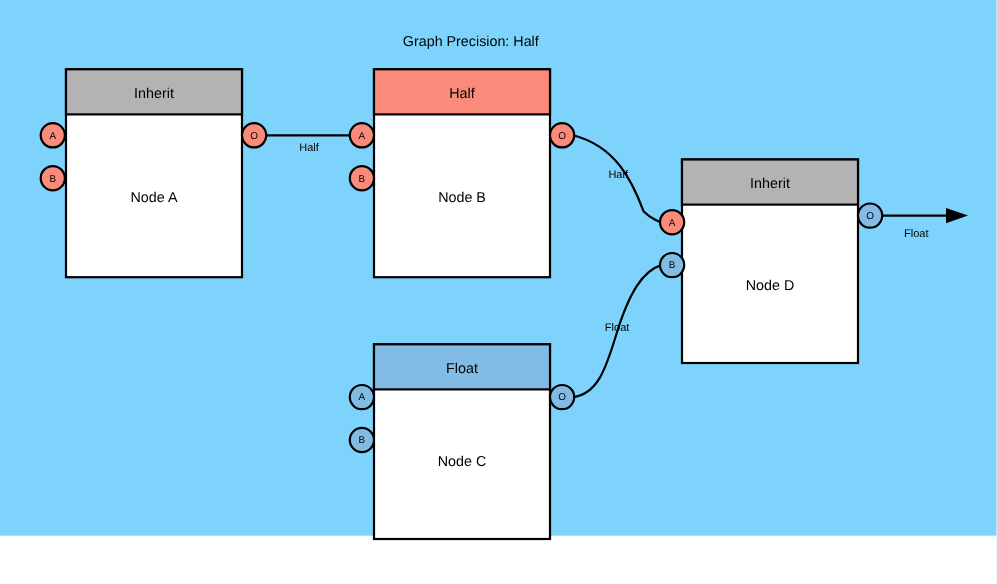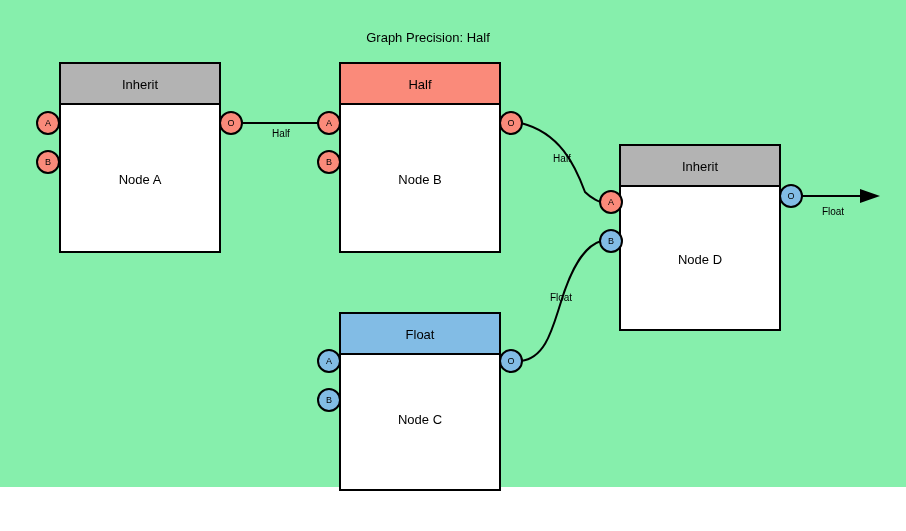--- a/index.html
+++ b/index.html
@@ -10,21 +10,21 @@
   body {
     width: 906px;
     height: 531px;
     font-family: "Liberation Sans", sans-serif;
     overflow: hidden;
   }
   #stage {
     position: relative;
     width: 906px;
     height: 487px;
-    background: #86efac;
+    background: #7dd3fc;
   }
   #graph-svg {
     position: absolute;
     left: 0;
     top: 0;
     width: 906px;
     height: 531px;
   }
   .graph-title {
     font-size: 13px;

